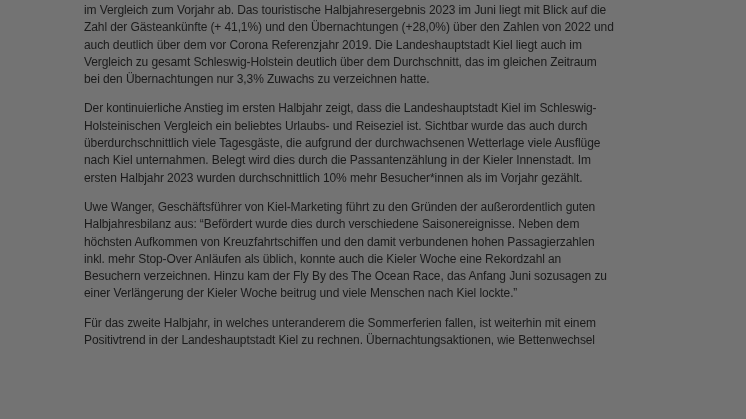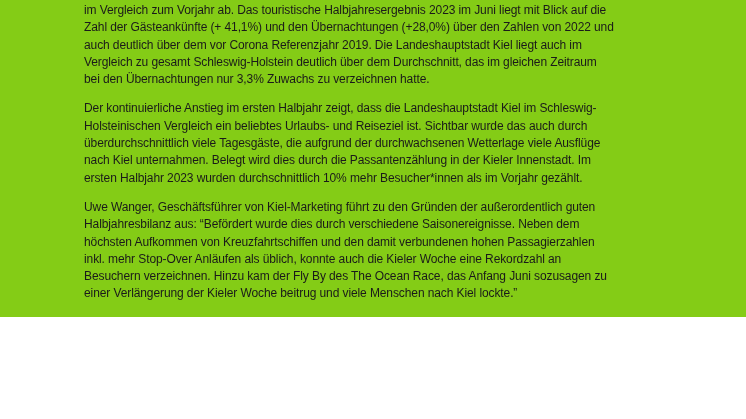--- a/index.html
+++ b/index.html
@@ -9,22 +9,22 @@
   }
   body {
     width: 746px;
     height: 419px;
     overflow: hidden;
     font-family: "Liberation Sans", "DejaVu Sans", sans-serif;
   }
   .page {
     position: relative;
     width: 746px;
-    height: 317px;
-    background: #84cc16;
+    height: 419px;
+    background: #737373;
   }
   .text-block {
     position: absolute;
     left: 84px;
     top: 2px;
     width: 600px;
   }
   .text-block p {
     margin: 0 0 12px 0;
     font-size: 12px;
@@ -52,14 +52,16 @@
 Holsteinischen Vergleich ein beliebtes Urlaubs- und Reiseziel ist. Sichtbar wurde das auch durch
 überdurchschnittlich viele Tagesgäste, die aufgrund der durchwachsenen Wetterlage viele Ausflüge
 nach Kiel unternahmen. Belegt wird dies durch die Passantenzählung in der Kieler Innenstadt. Im
 ersten Halbjahr 2023 wurden durchschnittlich 10% mehr Besucher*innen als im Vorjahr gezählt.</p>
     <p>Uwe Wanger, Geschäftsführer von Kiel-Marketing führt zu den Gründen der außerordentlich guten
 Halbjahresbilanz aus: “Befördert wurde dies durch verschiedene Saisonereignisse. Neben dem
 höchsten Aufkommen von Kreuzfahrtschiffen und den damit verbundenen hohen Passagierzahlen
 inkl. mehr Stop-Over Anläufen als üblich, konnte auch die Kieler Woche eine Rekordzahl an
 Besuchern verzeichnen. Hinzu kam der Fly By des The Ocean Race, das Anfang Juni sozusagen zu
 einer Verlängerung der Kieler Woche beitrug und viele Menschen nach Kiel lockte.”</p>
+    <p>Für das zweite Halbjahr, in welches unteranderem die Sommerferien fallen, ist weiterhin mit einem
+Positivtrend in der Landeshauptstadt Kiel zu rechnen. Übernachtungsaktionen, wie Bettenwechsel</p>
   </div>
 </div>
 
 </body></html>

